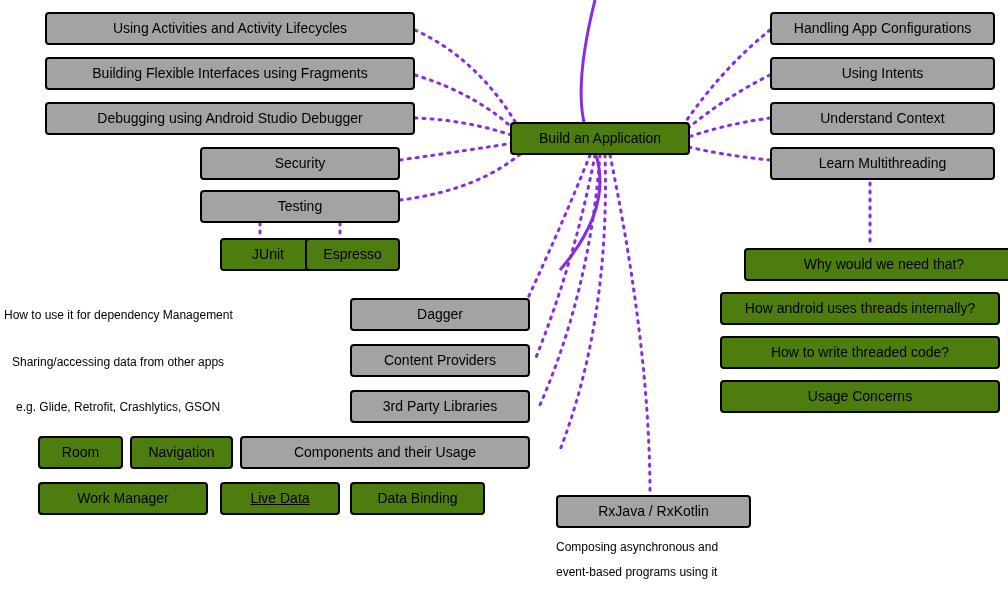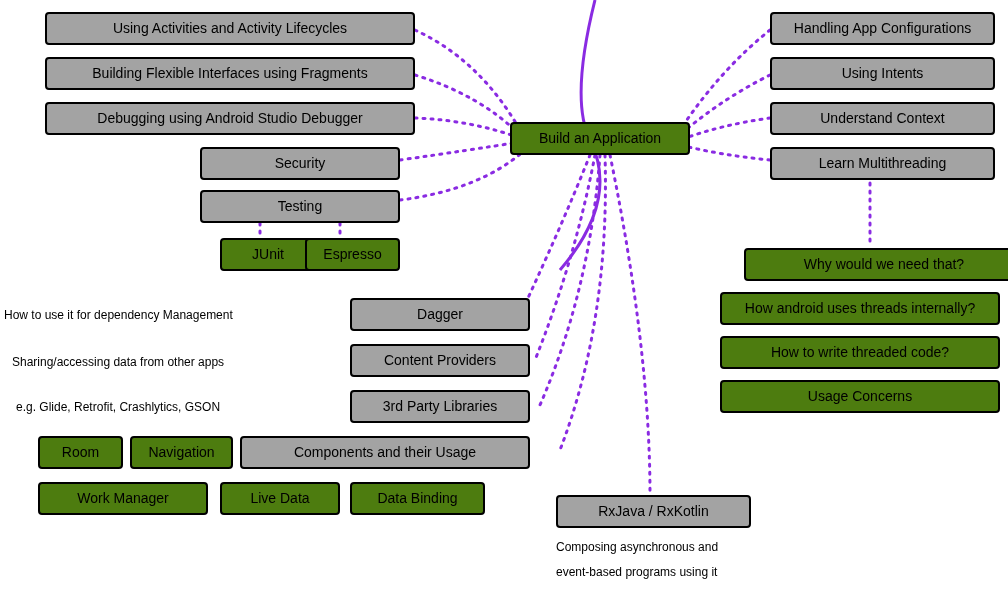--- a/index.html
+++ b/index.html
@@ -147,21 +147,21 @@
 
 <div class="node tan" style="left:38px;  top:436px; width:85px;">
     <span>Room</span>
   </div>
 <div class="node tan" style="left:130px; top:436px; width:103px;">
     <span>Navigation</span>
   </div>
 <div class="node tan" style="left:38px;  top:482px; width:170px;">
     <span>Work Manager</span>
   </div>
-<div class="node tan" style="left:220px; top:482px; width:120px;">
+<div class="node tan" style="left:220px; top:482px; width:120px;text-decoration:underline;">
     <span>Live Data</span>
   </div>
 <div class="node tan" style="left:350px; top:482px; width:135px;">
     <span>Data Binding</span>
   </div>
 
 <div class="node yellow" style="left:556px; top:495px; width:195px;">
     <span>RxJava / RxKotlin</span>
   </div>
 <div class="label" style="left:556px; top:540px;">Composing asynchronous and</div>

